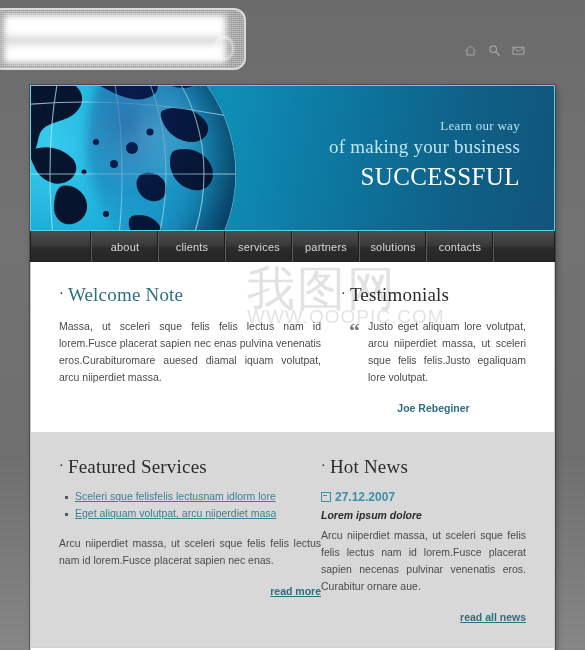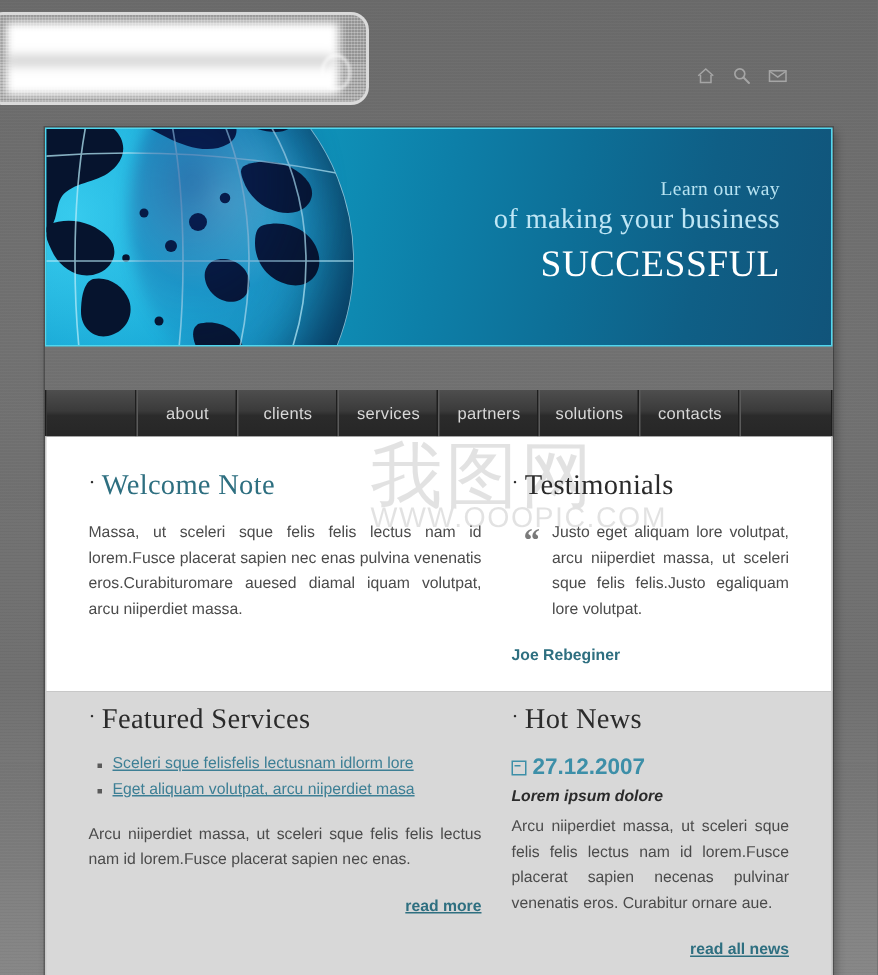--- a/index.html
+++ b/index.html
@@ -160,21 +160,20 @@
   .bc-2 { font-size: 19px; color: #bfe6f5; margin-top: 3px; letter-spacing: .2px;}
   .bc-3 { font-size: 25px; color: #ffffff; margin-top: 3px; letter-spacing: .4px;}
 
   
   .nav {
     display: flex;
     height: 31px;
     background: linear-gradient(180deg, #4e4e4e 0%, #3a3a3a 45%, #2b2b2b 55%, #262626 100%);
     border-left: 1px solid #1d1d1d;
     border-right: 1px solid #1d1d1d;
-    margin-top: 29px;
   }
   .nav-cell {
     flex: 1 1 0;
     display: flex;
     align-items: center;
     justify-content: center;
     color: #d8d8d8;
     font-size: 11px;
     border-right: 1px solid #5a5a5a;
     box-shadow: inset -1px 0 0 #1e1e1e;
@@ -192,23 +191,22 @@
     padding: 22px 28px 18px 28px;
     display: flex;
     gap: 20px;
     position: relative;
     box-sizing: border-box;
   }
   .gray-block {
     background: #d8d8d8;
     border-left: 1px solid #c9c9c9;
     border-right: 1px solid #c9c9c9;
-    padding: 8px 28px 22px 28px;
-    display: flex;
-    gap: 20px;
+    padding: 24px 28px 22px 28px;
+    display: flex;
     position: relative;
     box-sizing: border-box;
   }
   .footer-block {
     background: #ffffff;
     border: 1px solid #c9c9c9;
     border-top: 1px solid #d3d3d3;
     height: 30px;
     display: flex;
     align-items: center;
@@ -251,21 +249,21 @@
   }
   .quote-mark {
     font-family: "Liberation Serif", serif;
     font-size: 22px;
     color: #7a7a7a;
     line-height: 1;
     margin-top: 2px;
     font-weight: bold;
   }
   .testi-author {
-    text-align: left;
+    text-align: center;
     font-size: 10.5px;
     font-weight: bold;
     color: #2e6f80;
     margin-top: 16px;
   }
 
   
   ul.svc {
     list-style: none;
     margin: 0 0 16px 0;
@@ -295,21 +293,21 @@
   }
   a.readmore {
     font-size: 10.5px;
     font-weight: bold;
     color: #2e6f80;
     text-decoration: underline;
     cursor: pointer;
   }
 
   .news-date {
-    font-size: 15px;
+    font-size: 12px;
     font-weight: bold;
     color: #3d8fa8;
     margin-bottom: 5px;
     display: flex;
     align-items: center;
     gap: 4px;
   }
   .date-icon {
     width: 8px; height: 8px;
     border: 1px solid #3d8fa8;

